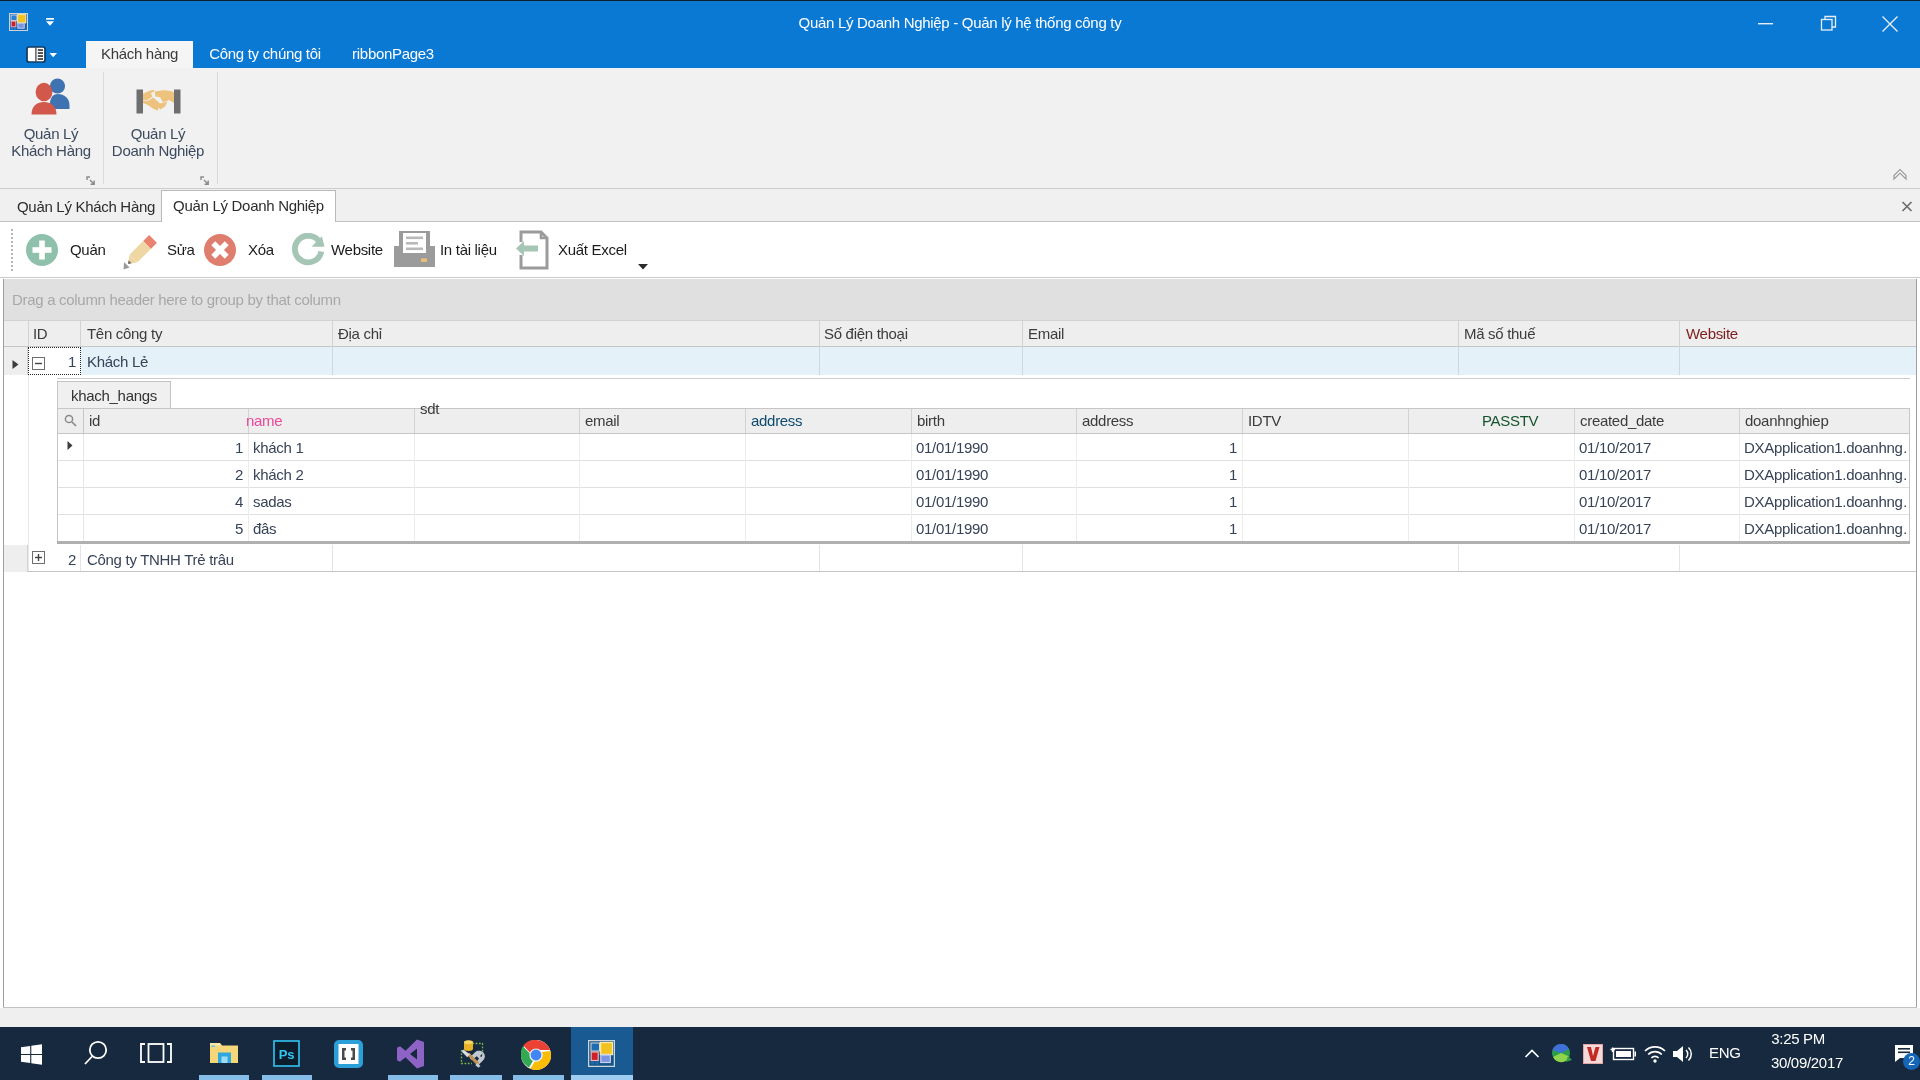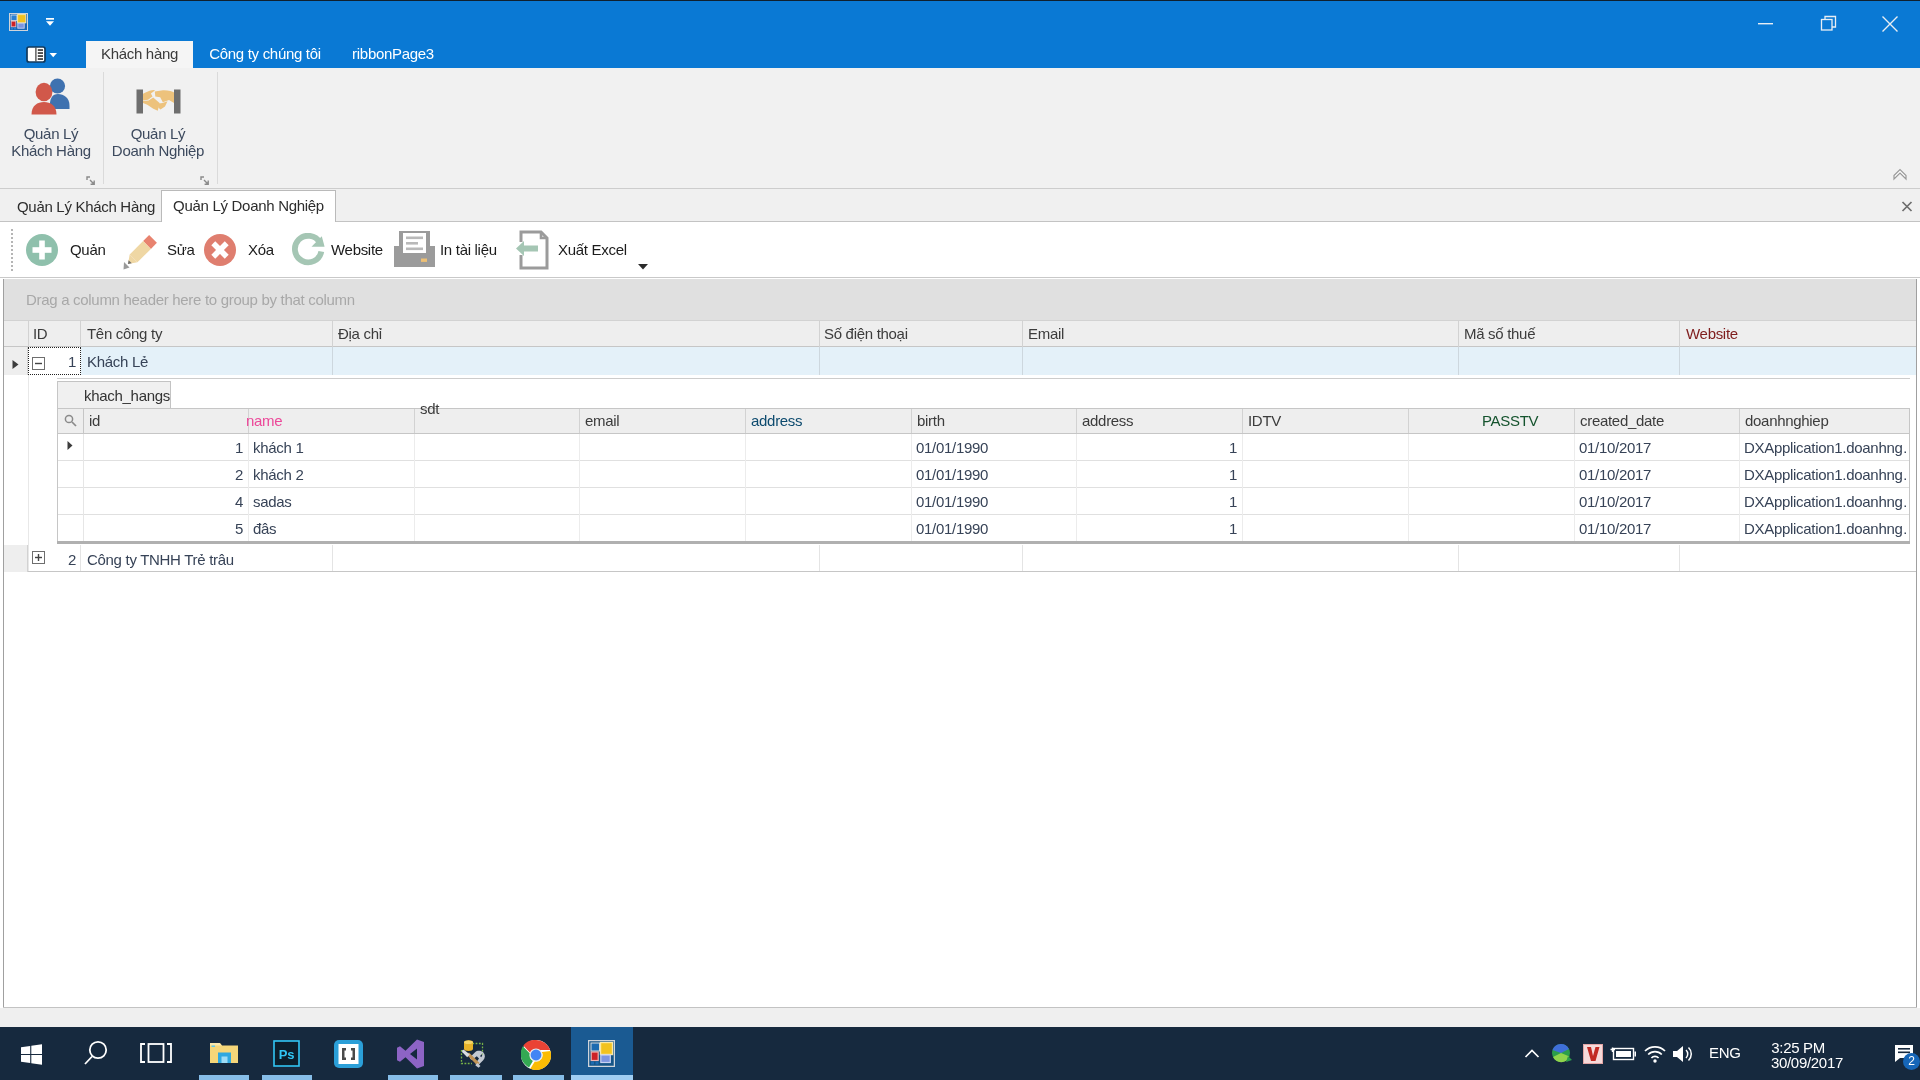--- a/index.html
+++ b/index.html
@@ -18,21 +18,21 @@
 .launcher{position:absolute;width:11px;height:11px}
 
 #doctabs{position:absolute;left:0;top:189px;width:1920px;height:33px;background:#f0f0f0}
 #doctabs .border{position:absolute;left:0;top:32px;height:1px;background:#c3c3c3}
 .dtab{position:absolute;top:0;font-size:15px;color:#2d2d2d}
 .dtab.active{background:#fff;border:1px solid #bababa;border-bottom:none}
 
 #toolbar{position:absolute;left:0;top:222px;width:1920px;height:56px;background:#fff;border-bottom:1px solid #c9c9c9}
 .tbtxt{position:absolute;top:0;height:56px;line-height:56px;font-size:15px;color:#1c1c1c}
 
-#grouppanel{position:absolute;left:4px;top:279px;width:1913px;height:41px;background:#e0e0e0;color:#a8a8a8;font-size:15px;line-height:41px;padding-left:22px}
+#grouppanel{position:absolute;left:4px;top:279px;width:1913px;height:41px;background:#e0e0e0;color:#a8a8a8;font-size:15px;line-height:41px;padding-left:8px}
 
 #grid{position:absolute;left:0;top:320px;width:1920px;height:687px;background:#fff}
 .txt{position:absolute;font-size:15px;color:#374357;white-space:nowrap}
 
 #taskbar{position:absolute;left:0;top:1027px;width:1920px;height:53px;background:#16293e}
 .ul{position:absolute;top:48px;height:5px;background:#86bde8}
 .tray{position:absolute;color:#fff;font-size:15px}
 </style></head><body>
 <div id="titlebar">
 
@@ -43,20 +43,21 @@
   <rect x="2.2" y="8.2" width="4.6" height="5.6" fill="#cc2128" stroke="#f0b4b2" stroke-width="0.9"></rect>
   <rect x="8.8" y="10.2" width="6.4" height="5" fill="#7d95e0" stroke="#c8d2f2" stroke-width="0.9"></rect>
   <rect x="2" y="14.6" width="2" height="1.8" fill="#2b7fd4"></rect>
   <rect x="5" y="14.6" width="2" height="1.8" fill="#2b7fd4"></rect>
  </svg>
 
  <svg class="abs" style="left:45px;top:17px" width="10" height="9" viewBox="0 0 10 9">
   <rect x="1" y="0" width="8" height="1.7" fill="#fff"></rect>
   <path d="M1 3.2 L9 3.2 L5 7.8 Z" fill="#fff"></path>
  </svg>
+ <div id="apptitle">Quản Lý Doanh Nghiệp - Quản lý hệ thống công ty</div>
 
  <svg class="abs" style="left:1757px;top:14px" width="17" height="17" viewBox="0 0 17 17">
   <rect x="1" y="8" width="15" height="1.4" fill="#e8eef4"></rect>
  </svg>
  <svg class="abs" style="left:1820px;top:14px" width="19" height="19" viewBox="0 0 19 19">
   <rect x="1.5" y="4.5" width="10.5" height="10.5" fill="none" stroke="#e8eef4" stroke-width="1.3"></rect>
   <path d="M5 4.5 L5 1.5 L15.5 1.5 L15.5 12 L12 12" fill="none" stroke="#e8eef4" stroke-width="1.3"></path>
  </svg>
  <svg class="abs" style="left:1881px;top:14px" width="18" height="18" viewBox="0 0 18 18">
   <path d="M1.5 1.5 L16.5 16.5 M16.5 1.5 L1.5 16.5" stroke="#e8eef4" stroke-width="1.4"></path>
@@ -219,21 +220,21 @@
     </svg>
  <svg class="abs" style="left:32px;top:37px" width="13" height="13" viewBox="0 0 13 13">
   <rect x="0.5" y="0.5" width="12" height="12" fill="#fff" stroke="#6e6e6e"></rect>
   <rect x="3" y="5.8" width="7" height="1.4" fill="#444"></rect>
  </svg>
  <div class="txt" style="left:46px;top:33px;width:30px;text-align:right">1</div>
  <div class="txt" style="left:87px;top:33px">Khách Lẻ</div>
  <div class="abs" style="left:28px;top:55px;width:1px;height:197px;background:#e8e8e8"></div>
 
  <div class="abs" style="left:57px;top:58px;width:1853px;height:1px;background:#cccccc"></div>
- <div class="abs" style="left:57px;top:61px;width:114px;height:28px;background:#f0f0f0;border:1px solid #c3c3c3;border-bottom:none;text-align:right;line-height:27px;font-size:15px;color:#333">khach_hangs</div>
+ <div class="abs" style="left:57px;top:61px;width:114px;height:28px;background:#f0f0f0;border:1px solid #c3c3c3;border-bottom:none;text-align:center;line-height:27px;font-size:15px;color:#333">khach_hangs</div>
 
  <div class="abs" style="left:57px;top:88px;width:1853px;height:26px;background:#eeeeee;border:1px solid #c6c6c6"></div>
  <svg class="abs" style="left:64px;top:94px" width="13" height="13" viewBox="0 0 13 13">
       <circle cx="5" cy="5" r="3.6" fill="none" stroke="#8a8a8a" stroke-width="1.5"></circle>
       <path d="M8 8 L12 12" stroke="#8a8a8a" stroke-width="1.7"></path>
     </svg>
  <div class="abs" style="left:83px;top:89px;width:1px;height:24px;background:#c6c6c6"></div>
  <div class="abs" style="left:248px;top:89px;width:1px;height:24px;background:#d2d2d2"></div>
  <div class="abs" style="left:414px;top:89px;width:1px;height:24px;background:#d2d2d2"></div>
  <div class="abs" style="left:579px;top:89px;width:1px;height:24px;background:#d2d2d2"></div>
@@ -432,21 +433,21 @@
   <path d="M7.4 13 A5 5 0 0 1 14.6 13" fill="none" stroke="#fff" stroke-width="1.7"></path>
   <circle cx="11" cy="16" r="1.7" fill="#fff"></circle>
  </svg>
 
  <svg class="abs" style="left:1672px;top:17px" width="24" height="20" viewBox="0 0 24 20">
   <path d="M1 7 L5 7 L11 2 L11 18 L5 13 L1 13 Z" fill="#fff"></path>
   <path d="M14 6 A5.5 5.5 0 0 1 14 14" fill="none" stroke="#fff" stroke-width="1.5"></path>
   <path d="M16.5 3.5 A9 9 0 0 1 16.5 16.5" fill="none" stroke="#fff" stroke-width="1.5"></path>
  </svg>
  <div class="tray" style="left:1709px;top:17px;font-size:15px">ENG</div>
- <div class="tray" style="left:1755px;top:12px;width:70px;text-align:right">3:25 PM</div>
+ <div class="tray" style="left:1755px;top:3px;width:70px;text-align:right">3:25 PM</div>
  <div class="tray" style="left:1755px;top:27px;width:88px;text-align:right">30/09/2017</div>
 
  <svg class="abs" style="left:1891px;top:17px" width="23" height="19" viewBox="0 0 23 19">
   <path d="M4 1 L22 1 L22 14 L9 14 L4 18 Z" fill="#fff"></path>
   <rect x="7" y="4" width="12" height="1.6" fill="#16293e"></rect>
   <rect x="7" y="7.5" width="12" height="1.6" fill="#16293e"></rect>
  </svg>
  <div class="abs" style="left:1903px;top:26px;width:17px;height:17px;border-radius:50%;background:#1666b8;color:#fff;font-size:12px;text-align:center;line-height:17px">2</div>
 </div>
 

